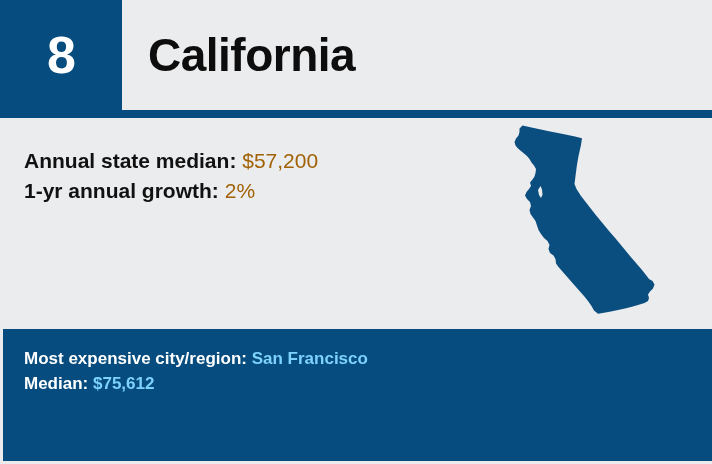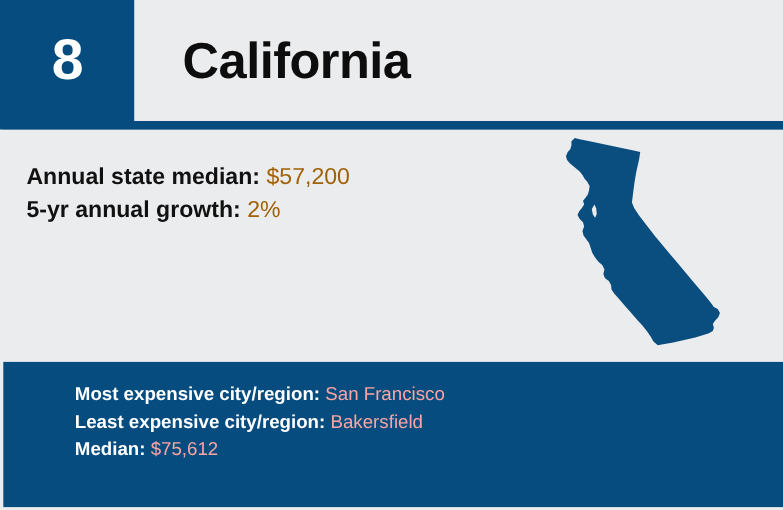--- a/index.html
+++ b/index.html
@@ -63,21 +63,21 @@
     background: #ebecee;
     display: flex;
     align-items: center;
   }
 
   .state-title {
     color: #0d0d0d;
     font-size: 46px;
     font-weight: bold;
     letter-spacing: -0.5px;
-    padding-left: 44px;
+    padding-left: 26px;
     line-height: 1;
   }
 
   .header-rule {
     position: absolute;
     left: 0;
     top: 110px;
     width: 712px;
     height: 8px;
     background: #064c7e;
@@ -152,26 +152,25 @@
   .bottom-line {
     font-size: 17px;
     line-height: 25px;
     color: #ffffff;
     white-space: nowrap;
   }
 
   .bottom-label {
     font-weight: bold;
     color: #ffffff;
-    margin-left: 44px;
   }
 
   .bottom-value {
-    font-weight: normal;
-    color: #fca5a5;
+    font-weight: bold;
+    color: #7dd3fc;
   }
 
   
   .edge-left {
     position: absolute;
     left: 0;
     top: 118px;
     width: 3px;
     height: 346px;
     background: #ebecee;
@@ -203,21 +202,21 @@
   <div class="header-rule"></div>
 
   <div class="middle">
 
     <div class="stats">
       <div class="stat-line">
         <span class="stat-label">Annual state median:</span>
         <span class="stat-value">$57,200</span>
       </div>
       <div class="stat-line">
-        <span class="stat-label">5-yr annual growth:</span>
+        <span class="stat-label">1-yr annual growth:</span>
         <span class="stat-value">2%</span>
       </div>
     </div>
 
     <div class="map-wrap">
       <svg class="map-svg" viewBox="0 0 160 211" xmlns="http://www.w3.org/2000/svg">
         <path fill="#0A4E80" d="
           M 14.5 10.5
           L 17.5 7.5
           L 22.0 8.5
@@ -324,24 +323,20 @@
     </div>
   </div>
 
   <div class="bottom">
     <div class="bottom-inner">
       <div class="bottom-line">
         <span class="bottom-label">Most expensive city/region:</span>
         <span class="bottom-value">San Francisco</span>
       </div>
       <div class="bottom-line">
-        <span class="bottom-label">Least expensive city/region:</span>
-        <span class="bottom-value">Bakersfield</span>
-      </div>
-      <div class="bottom-line">
         <span class="bottom-label">Median:</span>
         <span class="bottom-value">$75,612</span>
       </div>
     </div>
   </div>
 
   <div class="edge-left"></div>
   <div class="edge-bottom"></div>
 
 </div>

